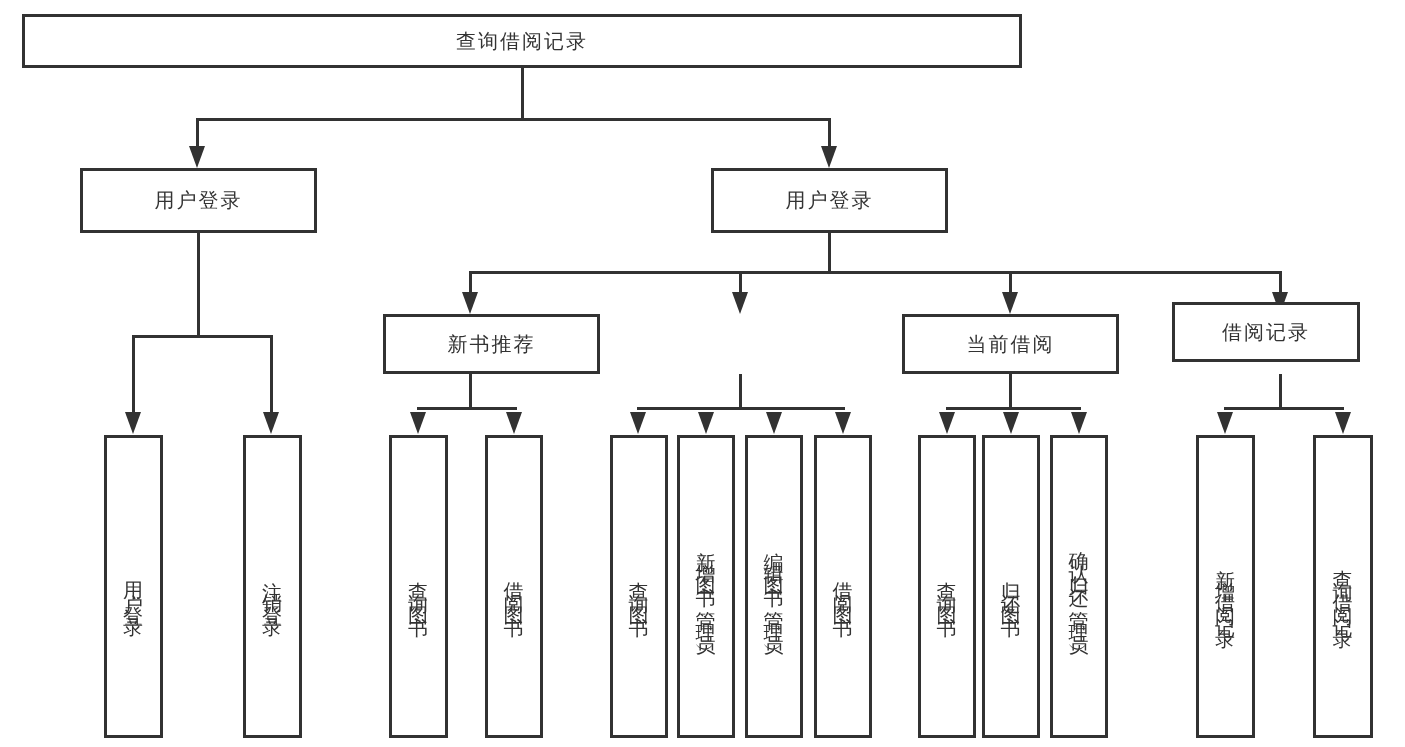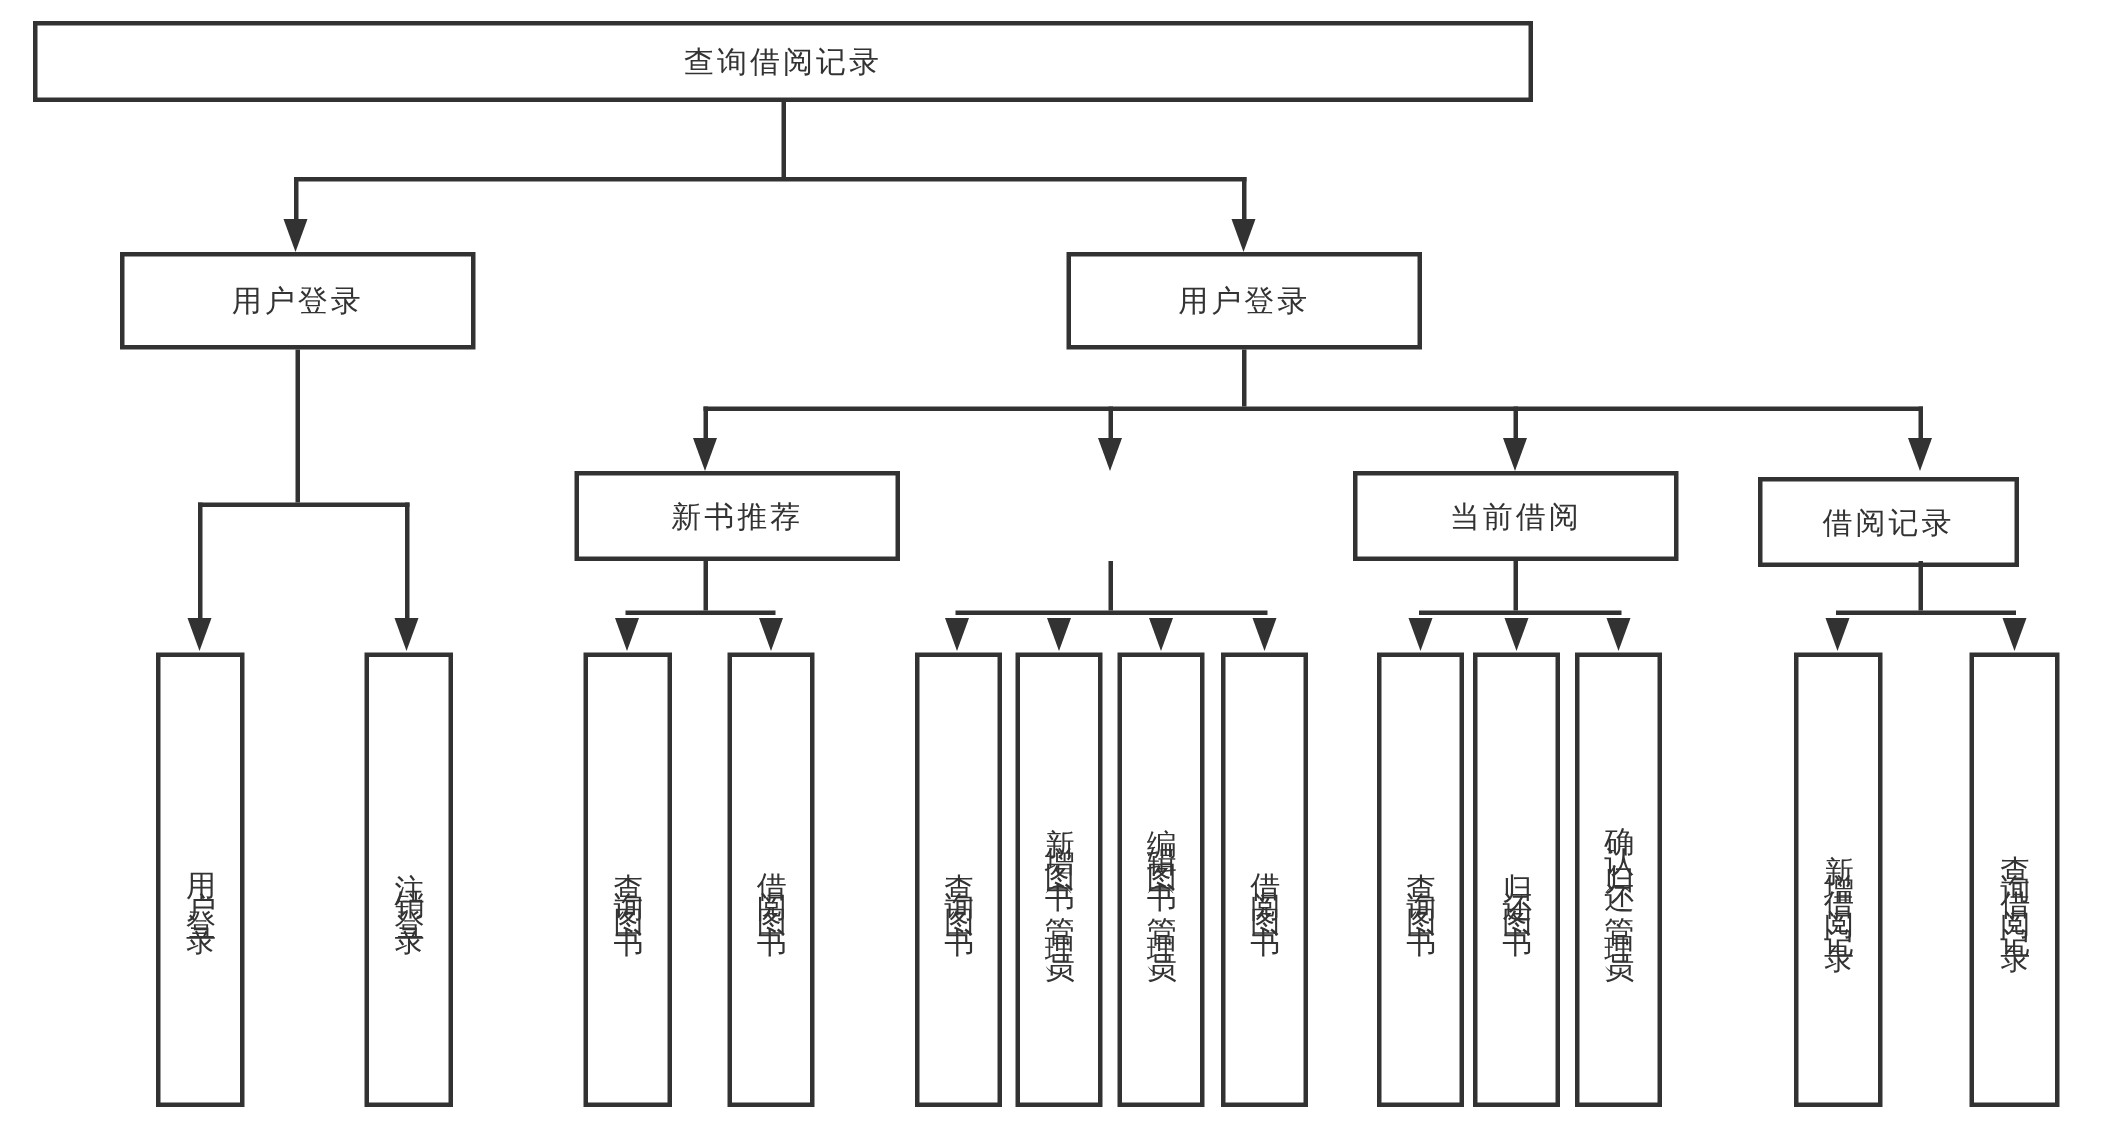--- a/index.html
+++ b/index.html
@@ -62,21 +62,21 @@
   <div class="ah" style="left:462px;top:292px;"></div>
   <div class="vl" style="left:739px;top:271px;height:22px;"></div>
   <div class="ah" style="left:732px;top:292px;"></div>
   <div class="vl" style="left:1009px;top:271px;height:22px;"></div>
   <div class="ah" style="left:1002px;top:292px;"></div>
   <div class="vl" style="left:1279px;top:271px;height:22px;"></div>
   <div class="ah" style="left:1272px;top:292px;"></div>
 
   <div class="node" style="left:383px;top:314px;width:217px;height:60px;">新书推荐</div>
   <div class="node" style="left:902px;top:314px;width:217px;height:60px;">当前借阅</div>
-  <div class="node" style="left:1172px;top:318px;width:174px;height:60px;">借阅记录</div>
+  <div class="node" style="left:1172px;top:302px;width:188px;height:60px;">借阅记录</div>
 
   <div class="vl" style="left:469px;top:374px;height:33px;"></div>
   <div class="hl" style="left:417px;top:407px;width:100px;"></div>
   <div class="ah" style="left:410px;top:412px;"></div>
   <div class="ah" style="left:506px;top:412px;"></div>
 
   <div class="vl" style="left:739px;top:374px;height:33px;"></div>
   <div class="hl" style="left:637px;top:407px;width:208px;"></div>
   <div class="ah" style="left:630px;top:412px;"></div>
   <div class="ah" style="left:698px;top:412px;"></div>

